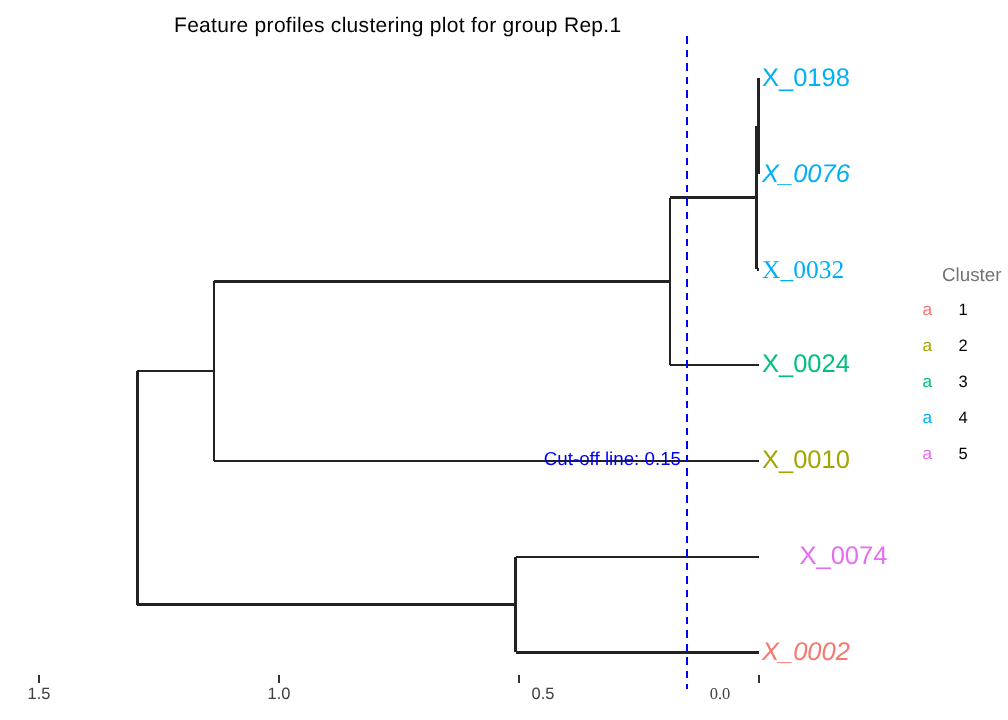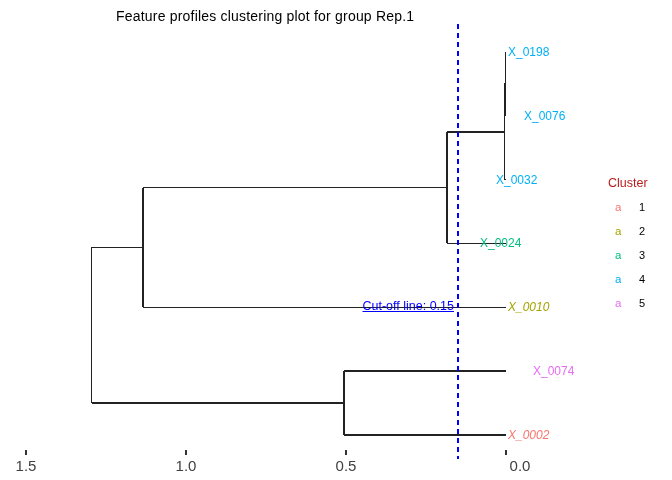--- a/index.html
+++ b/index.html
@@ -6,32 +6,32 @@
   .canvas{
     position:relative;width:672px;height:480px;background:#ffffff;
     font-family:"Liberation Sans",sans-serif;overflow:hidden;
   }
   .plot-title{
     position:absolute;left:116px;top:8px;font-size:14px;color:#000;
     white-space:nowrap;letter-spacing:0.2px;
   }
   svg.dendro{position:absolute;left:0;top:0;}
   .leaf-label{
-    position:absolute;font-size:12px;white-space:nowrap;line-height:14px;
+    position:absolute;font-size:17px;white-space:nowrap;line-height:14px;
   }
   .cutoff-label{
     position:absolute;left:304px;top:299px;width:150px;text-align:right;
-    font-size:12.5px;white-space:nowrap;line-height:14px;text-decoration:underline;
+    font-size:12.5px;white-space:nowrap;line-height:14px;
   }
   .axis-label{
-    position:absolute;top:457px;font-size:15px;color:#404040;
+    position:absolute;top:457px;font-size:11px;color:#404040;
     transform:translateX(-50%);white-space:nowrap;
   }
   .legend{position:absolute;left:608px;top:175px;}
-  .legend-title{font-size:12.5px;color:#b91c1c;margin-left:0;line-height:16px;margin-bottom:4px;text-align:right;}
+  .legend-title{font-size:12.5px;color:#737373;margin-left:20px;line-height:16px;margin-bottom:4px;text-align:right;}
   .legend-item{height:24px;display:flex;align-items:center;padding-left:7px;}
   .legend-glyph{width:24px;font-size:11.5px;}
   .legend-item-label{font-size:11px;color:#000;}
 </style>
 </head>
 <body>
 
 <div class="canvas">
   <div class="plot-title">Feature profiles clustering plot for group Rep.1</div>
 
@@ -56,35 +56,35 @@
       <line x1="91.60000000000002" y1="403.0815" x2="343.76" y2="403.0815" stroke="#222222" stroke-width="1.6" shape-rendering="crispEdges"></line>
       <line x1="26" y1="450" x2="26" y2="455" stroke="#333333" stroke-width="1.2" shape-rendering="crispEdges"></line>
       <line x1="186" y1="450" x2="186" y2="455" stroke="#333333" stroke-width="1.2" shape-rendering="crispEdges"></line>
       <line x1="346" y1="450" x2="346" y2="455" stroke="#333333" stroke-width="1.2" shape-rendering="crispEdges"></line>
       <line x1="506" y1="450" x2="506" y2="455" stroke="#333333" stroke-width="1.2" shape-rendering="crispEdges"></line>
       <line x1="458" y1="24" x2="458" y2="459" stroke="#0000FF" stroke-width="1.8" stroke-dasharray="5 4" shape-rendering="crispEdges"></line>
     </svg>
 
   <div id="leaf-labels">
       <div class="leaf-label" style="left: 508px; top: 45px; color: rgb(0, 176, 246);">X_0198</div>
-      <div class="leaf-label" style="left: 524px; top: 108.833px; color: rgb(0, 176, 246);">X_0076</div>
-      <div class="leaf-label" style="left: 496px; top: 172.666px; color: rgb(0, 176, 246);">X_0032</div>
-      <div class="leaf-label" style="left: 480px; top: 236.499px; color: rgb(0, 191, 125);">X_0024</div>
-      <div class="leaf-label" style="left: 508px; top: 300.332px; color: rgb(163, 165, 0); font-style: italic;">X_0010</div>
+      <div class="leaf-label" style="left: 508px; top: 108.833px; color: rgb(0, 176, 246); font-style: italic;">X_0076</div>
+      <div class="leaf-label" style="left: 508px; top: 172.666px; color: rgb(0, 176, 246); font-family: Liberation Serif, serif;">X_0032</div>
+      <div class="leaf-label" style="left: 508px; top: 236.499px; color: rgb(0, 191, 125);">X_0024</div>
+      <div class="leaf-label" style="left: 508px; top: 300.332px; color: rgb(163, 165, 0);">X_0010</div>
       <div class="leaf-label" style="left: 533px; top: 364.165px; color: rgb(231, 107, 243);">X_0074</div>
       <div class="leaf-label" style="left: 508px; top: 427.998px; color: rgb(248, 118, 109); font-style: italic;">X_0002</div>
     </div>
 
   <div class="cutoff-label" style="color: rgb(0, 0, 255);">Cut-off line: 0.15</div>
 
   <div id="axis-labels">
       <div class="axis-label" style="left: 26px;">1.5</div>
       <div class="axis-label" style="left: 186px;">1.0</div>
-      <div class="axis-label" style="left: 346px;">0.5</div>
-      <div class="axis-label" style="left: 520px;">0.0</div>
+      <div class="axis-label" style="left: 362px;">0.5</div>
+      <div class="axis-label" style="left: 480px; font-family: Liberation Serif, serif;">0.0</div>
     </div>
 
   <div class="legend">
     <div class="legend-title">Cluster</div>
     <div id="legend-items">
         <div class="legend-item">
           <span class="legend-glyph" style="color: rgb(248, 118, 109);">a</span>
           <span class="legend-item-label">1</span>
         </div>
         <div class="legend-item">

